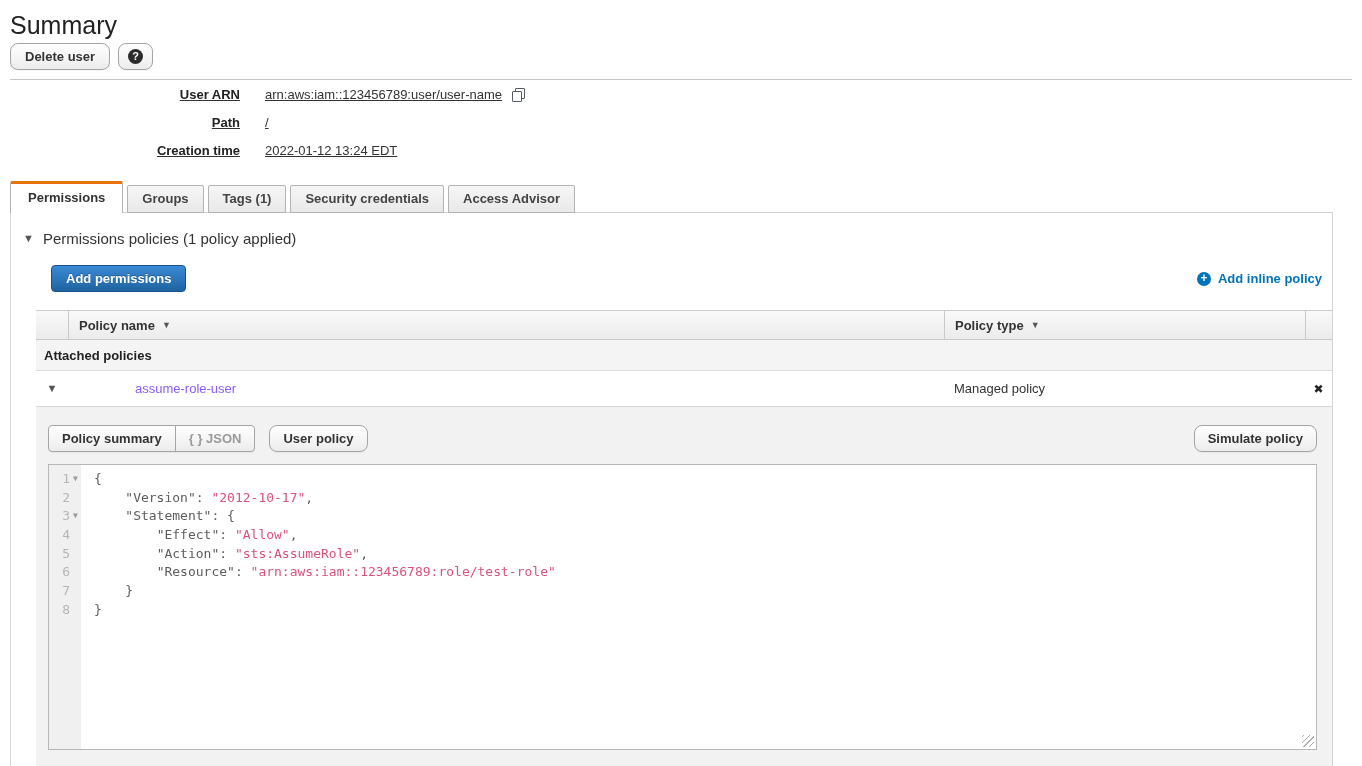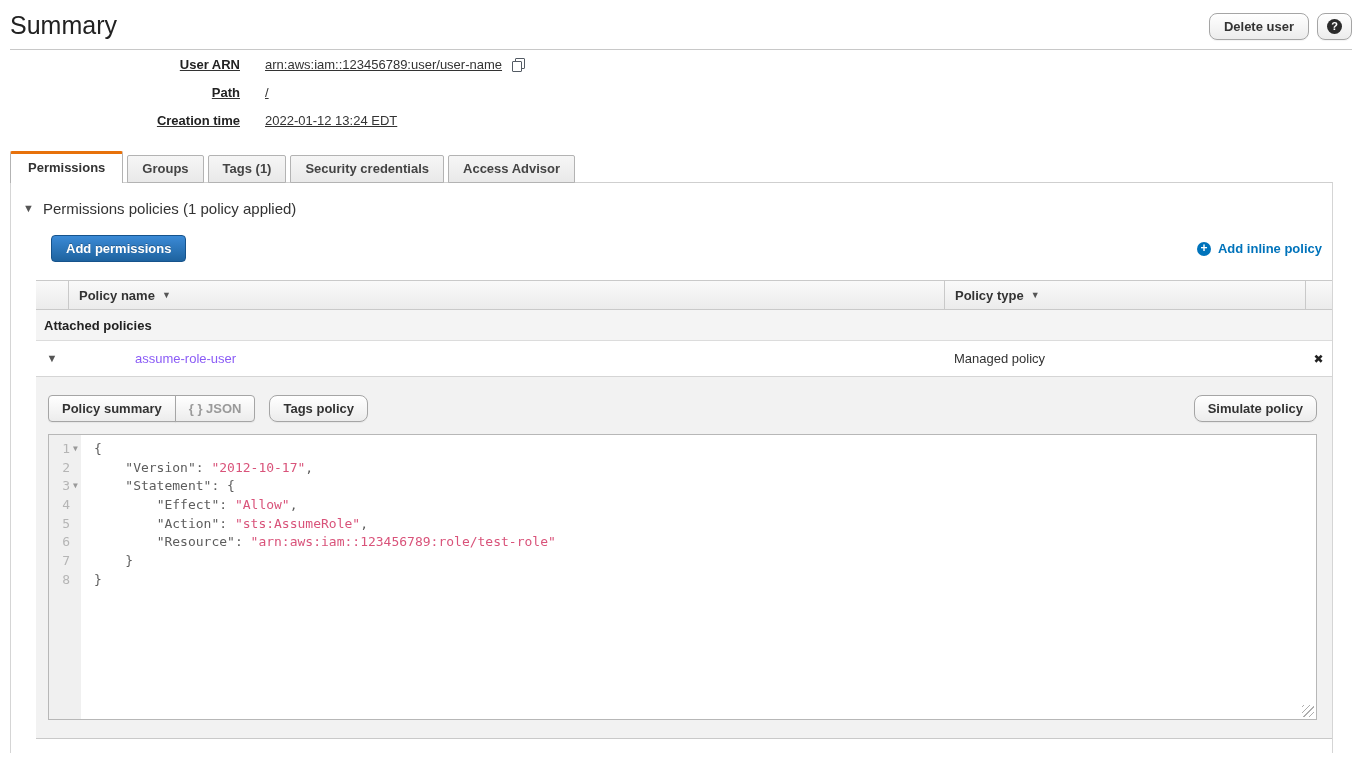--- a/index.html
+++ b/index.html
@@ -1,20 +1,20 @@
 <!DOCTYPE html>
 <html><head>
 <meta charset="utf-8">
 <style>
   html,body{margin:0;padding:0;background:#fff;}
   body{font-family:"Liberation Sans","DejaVu Sans",sans-serif;color:#333;}
   .page{position:relative;width:1362px;height:766px;overflow:hidden;background:#fff;}
 
   
-  .header{display:flex;justify-content:space-between;align-items:flex-start;padding:10px 10px 0 10px;}
+  .header{display:flex;justify-content:space-between;align-items:flex-start;padding:10px 10px 0 10px;flex-direction:column;}
   .header h1{margin:0;font-size:25px;font-weight:400;color:#222;line-height:30px;}
   .header-actions{display:flex;gap:8px;padding-top:3px;}
   .btn{display:inline-flex;align-items:center;justify-content:center;
        background:linear-gradient(#ffffff,#ececec);border:1px solid #a5a5a5;border-radius:8px;
        color:#333;font-weight:bold;font-size:13px;padding:5px 14px;cursor:pointer;
        font-family:inherit;box-shadow:0 1px 1px rgba(0,0,0,.05);white-space:nowrap;}
   .help-btn{padding:4px 9px;}
   .help-circle{display:inline-flex;align-items:center;justify-content:center;width:15px;height:15px;
        border-radius:50%;background:#2b2b2b;color:#fff;font-size:11px;font-weight:bold;line-height:1;}
   .rule{margin:9px 10px 0 10px;border-top:1px solid #c8c8c8;}
@@ -187,21 +187,21 @@
         </div>
       </div>
 
       <div class="expanded">
         <div class="btn-row">
           <div class="left">
             <div class="btn-group">
               <button class="btn small-btn seg-left">Policy summary</button>
               <button class="btn small-btn seg-right json-btn">{ } JSON</button>
             </div>
-            <button class="btn small-btn">Tags policy</button>
+            <button class="btn small-btn">User policy</button>
           </div>
           <button class="btn small-btn">Simulate policy</button>
         </div>
 
         <div class="editor">
           <div class="gutter">
               <div class="gline">
                 <span class="lnum">1</span>
                 <span class="fold">▼</span>
               </div>

